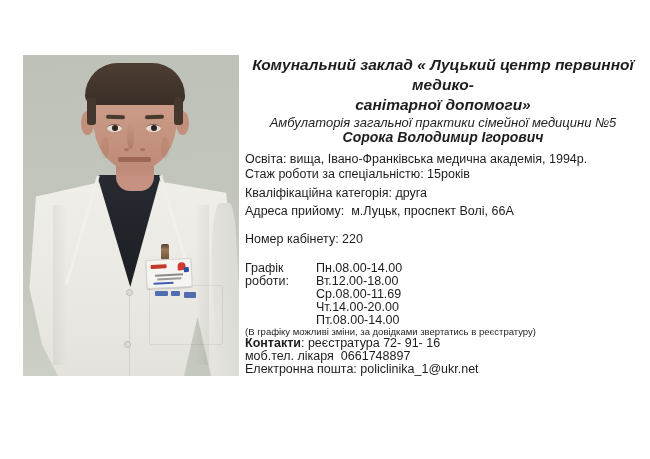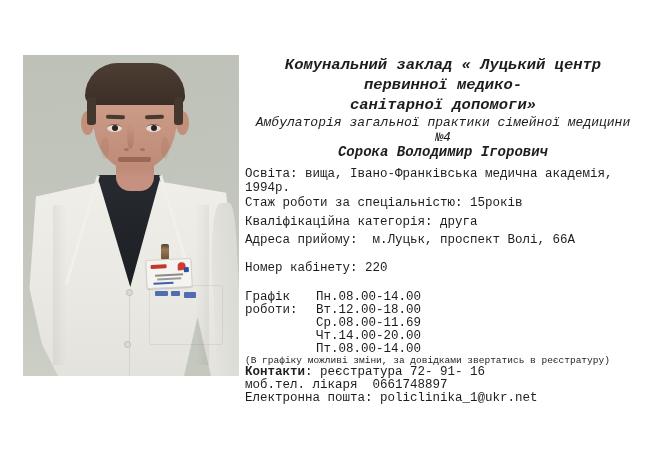--- a/index.html
+++ b/index.html
@@ -1,17 +1,17 @@
 <!DOCTYPE html>
 <html><head>
 <meta charset="utf-8">
 <style>
   html,body{margin:0;padding:0;background:#ffffff;}
   .page{position:relative;width:650px;height:459px;background:#ffffff;overflow:hidden;
-        font-family:Liberation Mono, monospace;color:#1d1d1d;}
+        font-family:Liberation Sans, sans-serif;color:#1d1d1d;}
 
   
   .photo{position:absolute;left:23px;top:55px;width:216px;height:321px;overflow:hidden;
          background:linear-gradient(175deg,#bec1b7 0%,#c3c6bc 55%,#cbcec4 100%);}
   .photo *{position:absolute;}
   .coat{left:0;top:126px;width:216px;height:195px;
         background:linear-gradient(180deg,#efeee9 0%,#e9e8e2 60%,#e3e2dc 100%);
         clip-path:polygon(12% 100%,3% 55%,6% 8%,38% 0%,62% 0%,94% 6%,99% 50%,100% 100%);}
   .arm-right{left:190px;top:148px;width:26px;height:173px;
         background:linear-gradient(to right,#e3e2dc,#dadbd4);
@@ -144,21 +144,21 @@
     <div class="nostril r"></div>
     <div class="mouth"></div>
     <div class="cheek l"></div>
     <div class="cheek r"></div>
   </div>
 
   <div class="content">
     <div class="hdr">
       <div class="org line">Комунальний заклад « Луцький центр первинної медико-</div>
       <div class="org line" style="padding-top:0;text-align:center;">санітарної допомоги»</div>
-      <div class="dept line">Амбулаторія загальної практики сімейної медицини №4</div>
+      <div class="dept line">Амбулаторія загальної практики сімейної медицини №5</div>
       <div class="dname line">Сорока Володимир Ігорович</div>
     </div>
 
     <div class="osvita line">Освіта: вища, Івано-Франківська медична академія, 1994р.</div>
     <div class="stazh line">Стаж роботи за спеціальністю: 15років</div>
     <div class="kval line">Кваліфікаційна категорія: друга</div>
     <div class="adresa line">Адреса прийому:  м.Луцьк, проспект Волі, 66А</div>
     <div class="nomer line">Номер кабінету: 220</div>
 
     <div class="sched">

